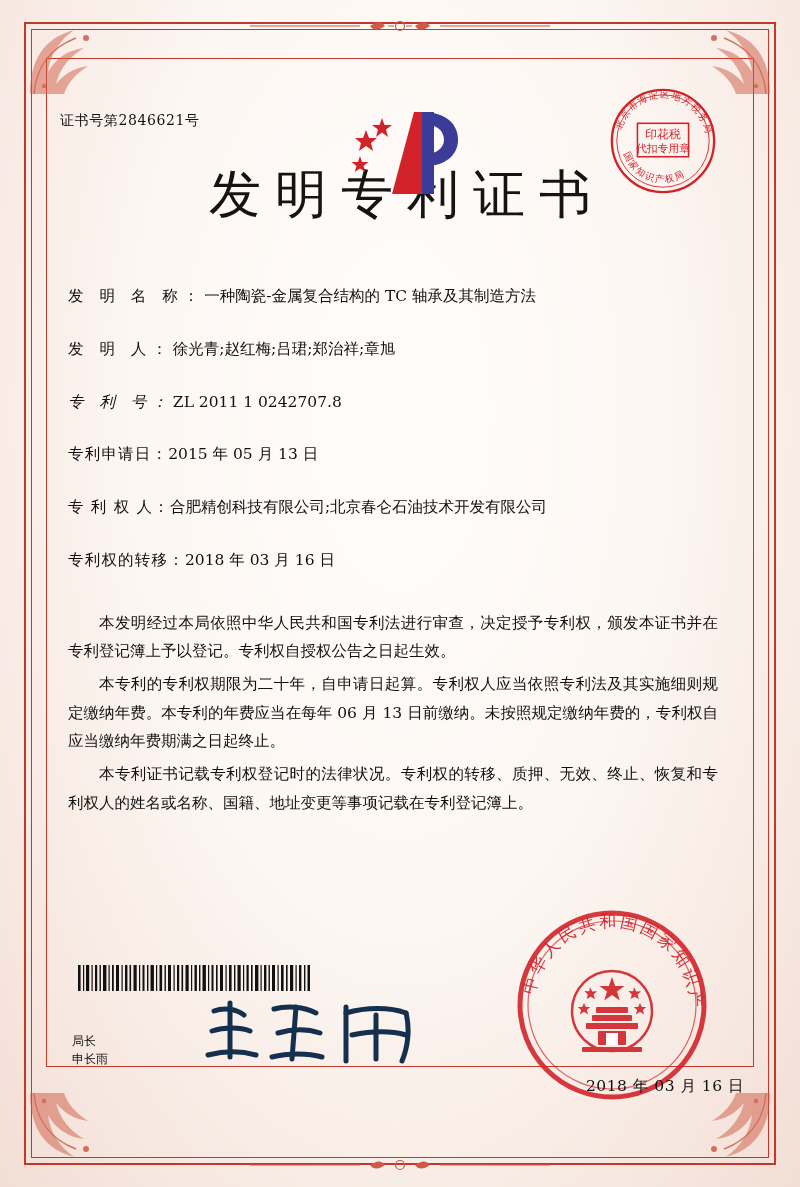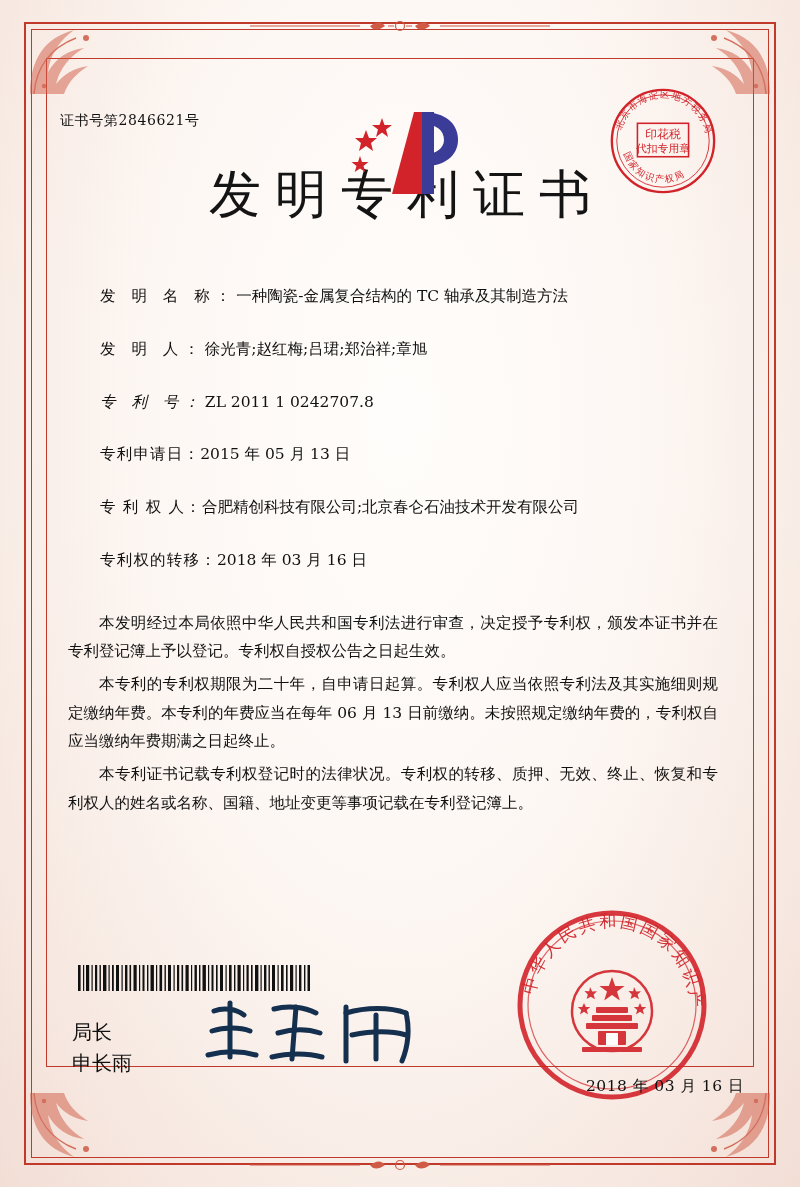--- a/index.html
+++ b/index.html
@@ -115,21 +115,20 @@
     letter-spacing: 14px;
     margin: 30px 0 0 0;
     font-family: "DejaVu Serif", "Liberation Serif", serif;
     color: #141414;
     text-indent: 14px;
   }
 
   .fields {
     margin-top: 54px;
     padding-left: 8px;
-    margin-left: 32px;
   }
   .field {
     font-size: 15.5px;
     line-height: 1.6;
     margin-bottom: 28px;
     color: #111;
     white-space: nowrap;
   }
   .field .lbl {
     display: inline-block;
@@ -161,22 +160,22 @@
     position: absolute;
     left: 78px;
     bottom: 196px;
     width: 232px;
     height: 26px;
   }
 
   .signature-block {
     position: absolute;
     left: 72px;
-    bottom: 108px;
-    font-size: 20px;
+    bottom: 118px;
+    font-size: 12px;
     line-height: 1.55;
     color: #111;
   }
 
   .sign-script {
     position: absolute;
     left: 200px;
     bottom: 118px;
     width: 230px;
     height: 74px;

